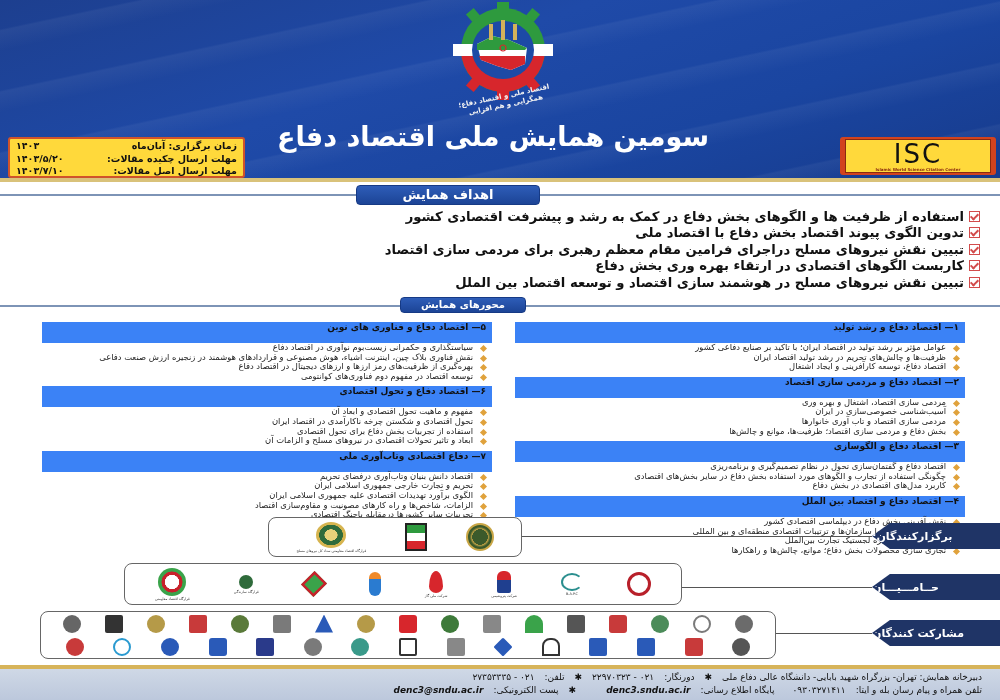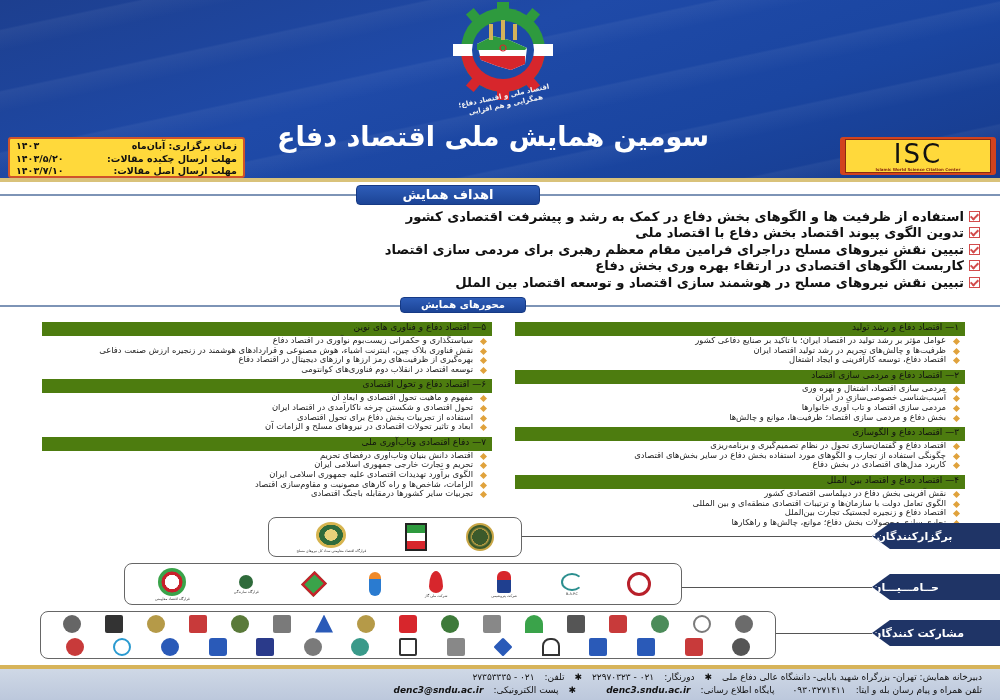--- a/index.html
+++ b/index.html
@@ -44,21 +44,21 @@
   }
   .section-line { position: absolute; height: 2px; background: #7d94b6; }
 
   .goals { position: absolute; left: 180px; top: 208px; width: 800px; }
   .goal { display: flex; align-items: center; height: 16.5px; font-size: 13.2px; font-weight: bold; color: #111; direction: rtl; }
   .check { width: 11px; height: 11px; background: #fff; border: 1.5px solid #d24b4b; margin-left: 5px; position: relative; flex: none; }
   .check::after { content: ""; position: absolute; left: 2px; top: 0px; width: 3px; height: 6px; border: solid #d24b4b; border-width: 0 2px 2px 0; transform: rotate(45deg); }
 
   .axis-col { position: absolute; width: 450px; font-size: 8.4px; color: #222; direction: rtl; }
   .axis-block { margin-bottom: 5px; }
-  .axis-head { background: #4d7c0f; font-weight: normal; font-size: 9px; color: #111; padding: 0 6px; height: 14px; line-height: 11px; }
+  .axis-head { background: #3b82f6; font-weight: bold; font-size: 9px; color: #111; padding: 0 6px; height: 21px; line-height: 11px; }
   .axis-item { display: flex; align-items: flex-start; line-height: 9.6px; padding-right: 6px; }
   .bullet { width: 5px; height: 5px; background: #e0a23c; margin-left: 8px; margin-top: 3px; flex: none; transform: rotate(45deg); }
 
   .tag {
     position: absolute; right: 0; height: 26px; background: #1f3466; color: #fff; font-weight: bold; font-size: 11px;
     display: flex; align-items: center; justify-content: flex-end; padding-right: 10px;
     clip-path: polygon(14% 0, 100% 0, 100% 100%, 14% 100%, 0 50%);
   }
   .tag-line { position: absolute; height: 1px; background: #555; }
   .logo-box { position: absolute; border: 1.5px solid #666; border-radius: 8px; background: #fff; display: flex; align-items: center; justify-content: space-around; padding: 0 8px; }
@@ -250,21 +250,21 @@
     <div class="axis-item">
         <span class="bullet"></span>
         <span>نقش فناوری بلاک چین، اینترنت اشیاء، هوش مصنوعی و قراردادهای هوشمند در زنجیره ارزش صنعت دفاعی</span>
       </div>
     <div class="axis-item">
         <span class="bullet"></span>
         <span>بهره‌گیری از ظرفیت‌های رمز ارزها و ارزهای دیجیتال در اقتصاد دفاع</span>
       </div>
     <div class="axis-item">
         <span class="bullet"></span>
-        <span>توسعه اقتصاد در انقلاب دوم فناوری‌های کوانتومی</span>
+        <span>توسعه اقتصاد در مفهوم دوم فناوری‌های کوانتومی</span>
       </div>
   </div>
   <div class="axis-block">
     <div class="axis-head">۶— اقتصاد دفاع و تحول اقتصادی</div>
     <div class="axis-item">
         <span class="bullet"></span>
         <span>مفهوم و ماهیت تحول اقتصادی و ابعاد آن</span>
       </div>
     <div class="axis-item">
         <span class="bullet"></span>

